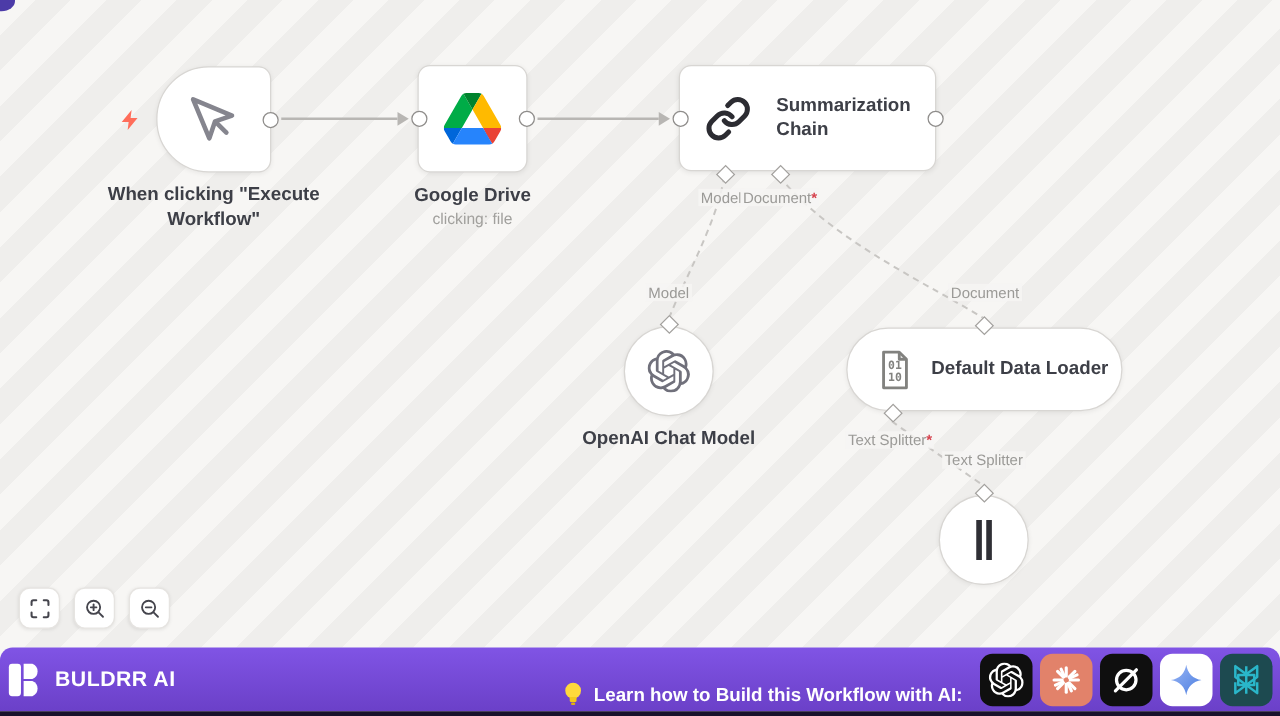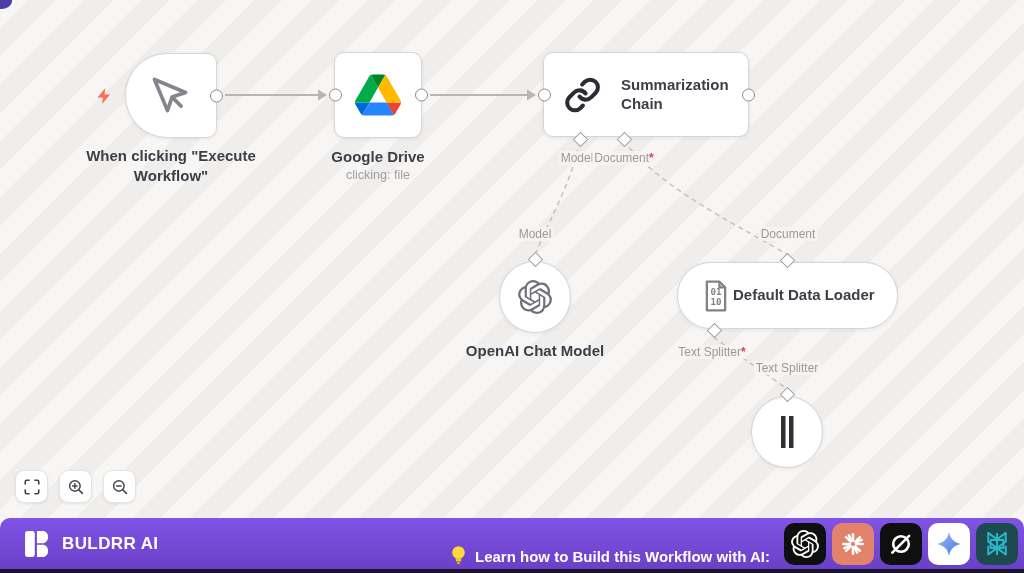--- a/index.html
+++ b/index.html
@@ -22,21 +22,21 @@
   .node {
     position:absolute; background:#ffffff; border:1px solid #d8d6d3;
     box-shadow:0 1px 4px rgba(0,0,0,.07); display:flex; align-items:center; justify-content:center;
   }
   .node-trigger { left:125px; top:53px; width:92px; height:85px; border-radius:42px 10px 10px 42px; }
   .node-gdrive  { left:334px; top:52px; width:88px; height:86px; border-radius:10px; }
   .node-chain   { left:543px; top:52px; width:206px; height:85px; border-radius:10px;
                   justify-content:flex-start; padding-left:20px; gap:20px; }
   .node-openai  { left:499px; top:261px; width:72px; height:72px; border-radius:50%; }
   .node-loader  { left:677px; top:262px; width:221px; height:67px; border-radius:34px;
-                  justify-content:flex-start; padding-left:24px; gap:3px; }
+                  justify-content:flex-start; padding-left:24px; gap:15px; }
   .node-splitter{ left:751px; top:396px; width:72px; height:72px; border-radius:50%; }
 
   .bolt { position:absolute; left:-31px; top:50%; transform:translateY(-50%); width:19px; height:19px; }
 
   .node-title {
     position:absolute; text-align:center; color:#3d3f47; font-size:15px; font-weight:600; line-height:1.35;
   }
   .t-trigger { left:76px;  top:146px; width:190px; }
   .t-gdrive  { left:298px; top:147px; width:160px; }
   .t-openai  { left:455px; top:341px; width:160px; }
@@ -69,21 +69,21 @@
   .controls { position:absolute; left:15px; top:470px; display:flex; gap:11px; }
   .ctl-btn {
     width:33px; height:33px; background:#ffffff; border:1px solid #e6e4e1; border-radius:9px;
     box-shadow:0 1px 3px rgba(0,0,0,.08); display:flex; align-items:center; justify-content:center; cursor:pointer;
   }
 
   
   .footer {
     position:absolute; left:0; top:518px; width:1024px; height:51px;
     background:linear-gradient(180deg,#8054e5 0%,#6b40c8 100%);
-    border-radius:10px 10px 0 0; display:flex; align-items:center; padding:0 6px 0 24px;
+    border-radius:10px 10px 0 0; display:flex; align-items:center; padding:0 6px 0 6px;
   }
   .base-strip { position:absolute; left:0; top:569px; width:1024px; height:4px; background:#18122b; }
   .brand { display:flex; align-items:center; gap:10px; }
   .brand-name { color:#ffffff; font-size:17px; font-weight:700; letter-spacing:.4px; }
   .footer-right { margin-left:auto; display:flex; align-items:flex-end; gap:8px; }
   .footer-msg { color:#ffffff; font-size:15px; font-weight:600; margin-right:6px; white-space:nowrap; }
   .tiles { display:flex; gap:6px; }
   .tile { width:42px; height:42px; border-radius:10px; display:flex; align-items:center; justify-content:center; cursor:pointer; }
   .tile-openai, .tile-grok { background:#0f0f0f; }
   .tile-claude { background:#e2826a; }

